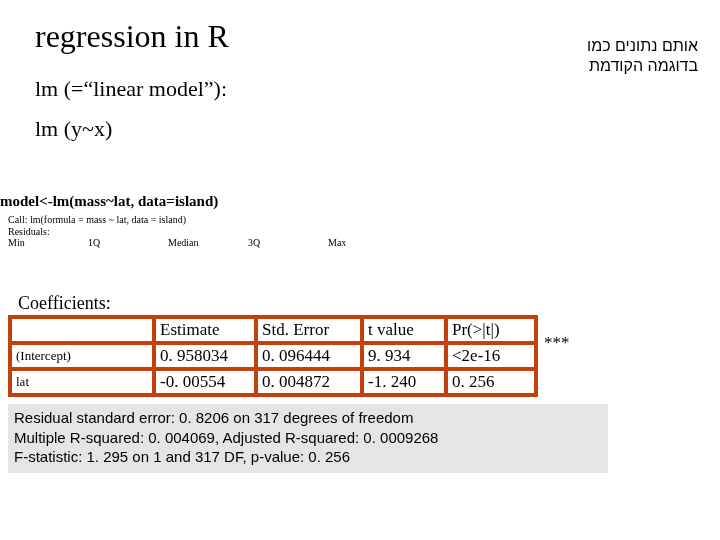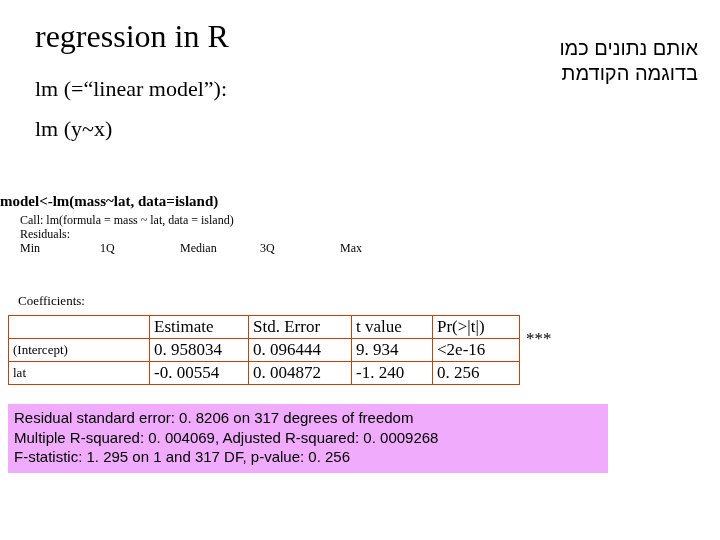--- a/index.html
+++ b/index.html
@@ -38,61 +38,61 @@
     top: 116px;
     font-size: 22px;
   }
   .hebrew {
     position: absolute;
     right: 22px;
     top: 36px;
     text-align: right;
     direction: rtl;
     font-family: Arial, sans-serif;
-    font-size: 20px;
+    font-size: 16px;
     line-height: 1.25;
   }
   .code {
     position: absolute;
     left: 0;
     top: 158px;
     font-family: Liberation Serif, serif;
     font-size: 15px;
     font-weight: bold;
     line-height: 1.15;
     white-space: pre;
   }
   .call-block {
     position: absolute;
-    left: 20px;
+    left: 8px;
     top: 214px;
     font-family: "Times New Roman", Times, serif;
-    font-size: 12px;
+    font-size: 10px;
     line-height: 1.15;
   }
   .resid-row {
     display: grid;
     grid-template-columns: 80px 80px 80px 80px 60px;
   }
   .coef-label {
     position: absolute;
     left: 18px;
     top: 293px;
-    font-size: 13px;
+    font-size: 18px;
   }
   .coef-table {
     position: absolute;
     left: 8px;
     top: 315px;
     border-collapse: collapse;
     font-size: 17px;
     font-family: "Times New Roman", Times, serif;
   }
   .coef-table td, .coef-table th {
-    border: 1px solid #c2410c;
+    border: 4px solid #c2410c;
     padding: 1px 6px 1px 4px;
     text-align: left;
     font-weight: normal;
     vertical-align: middle;
     height: 20px;
   }
   .coef-table .rowlab {
     width: 130px;
     font-size: 13px;
   }
@@ -103,21 +103,21 @@
   .coef-table td.stars {
     border: none;
     padding-left: 6px;
     font-size: 17px;
   }
   .footer-box {
     position: absolute;
     left: 8px;
     top: 404px;
     width: 600px;
-    background: #f0abfc;
+    background: #e5e5e5;
     font-family: Arial, sans-serif;
     font-size: 15px;
     line-height: 1.3;
     padding: 4px 8px 6px 6px;
     box-sizing: border-box;
   }
 </style>
 </head>
 <body>
 <div class="slide">

